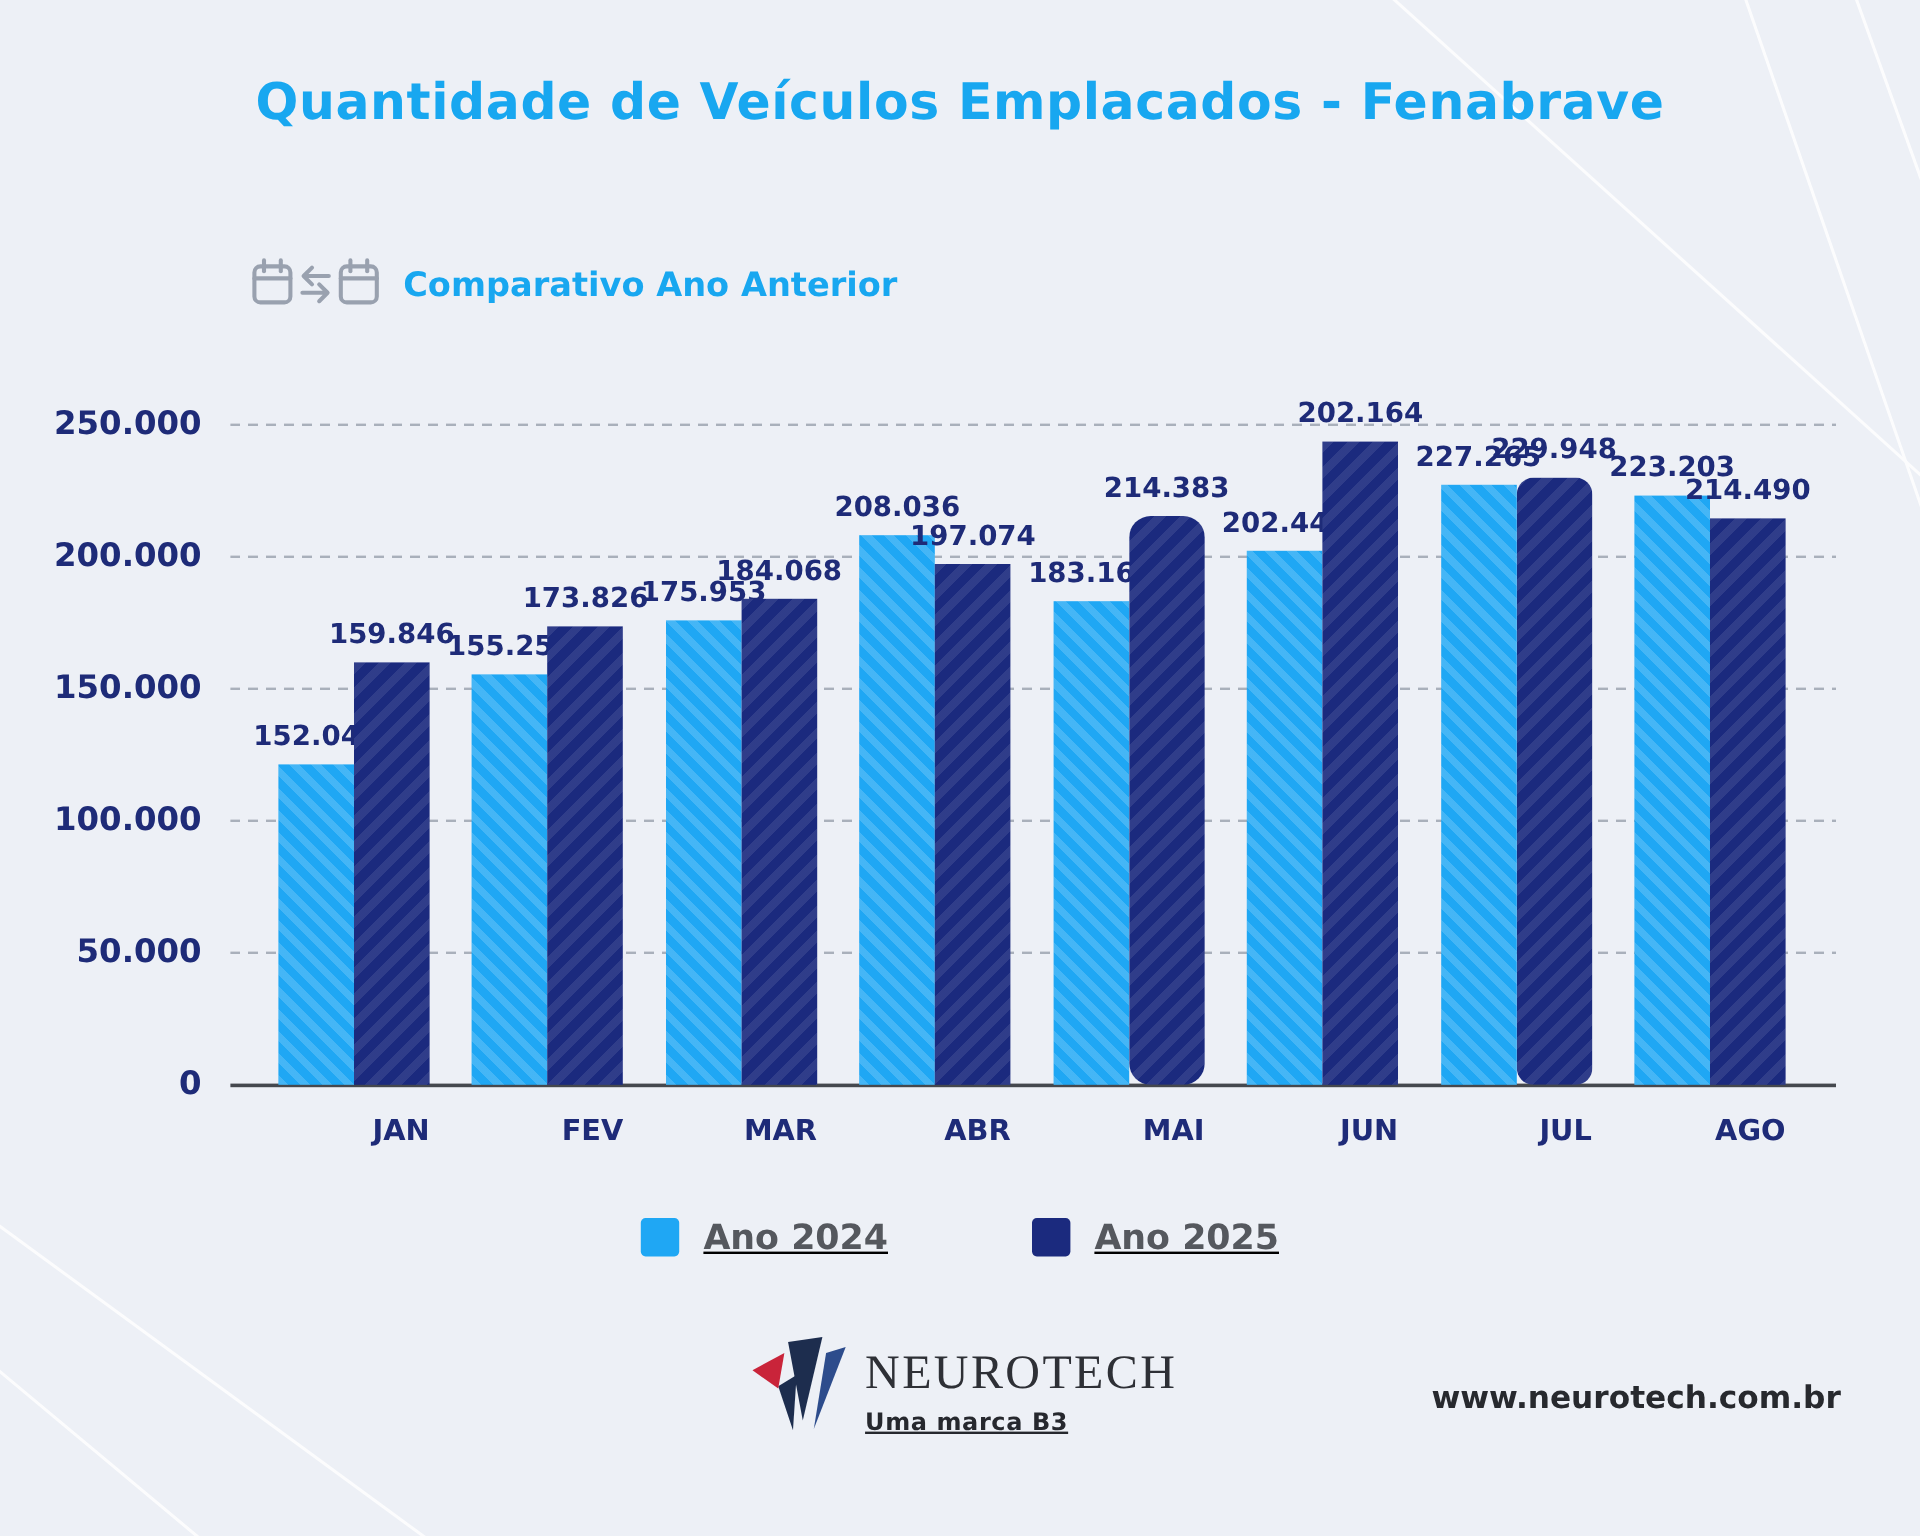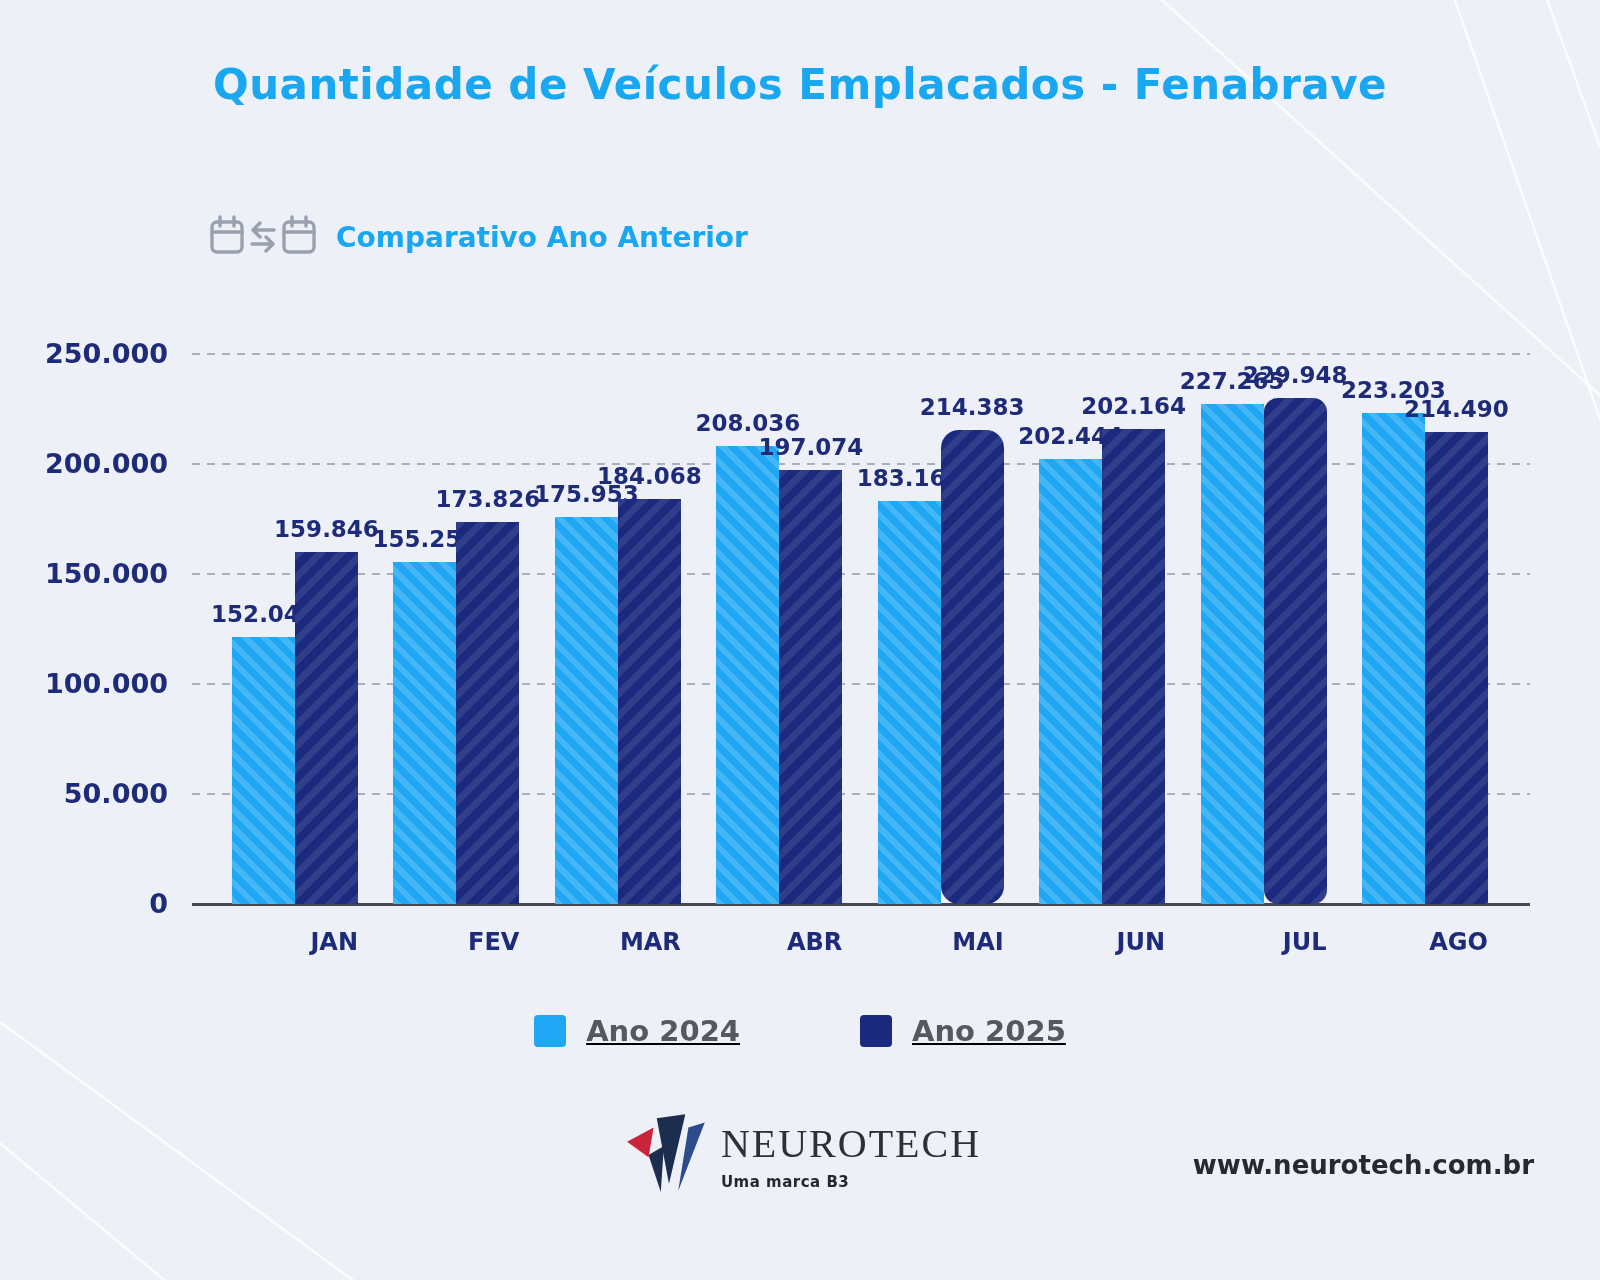--- a/index.html
+++ b/index.html
@@ -49,21 +49,21 @@
   .legend-label{font-size:29px;font-weight:bold;color:#55585e;}
   .footer-logo{
     position:absolute;left:50%;transform:translateX(-50%);top:1102px;
     display:flex;align-items:flex-start;gap:10px;
   }
   .brand-text{display:flex;flex-direction:column;margin-top:22px;}
   .brand-name{
     font-family:"Liberation Serif","DejaVu Serif",serif;
     font-size:40px;letter-spacing:2px;color:#2e3036;line-height:1;
   }
-  .brand-tagline{font-size:15px;font-weight:bold;color:#26282e;margin-top:9px;letter-spacing:.5px;}
+  .brand-tagline{font-size:20px;font-weight:bold;color:#26282e;margin-top:9px;letter-spacing:.5px;text-decoration:underline;}
   .footer-url{position:absolute;right:66px;top:1150px;font-size:26px;font-weight:bold;color:#27292e;}
 </style>
 </head>
 <body>
 
 <div class="page">
 
   <svg class="deco" width="1600" height="1280" viewBox="0 0 1600 1280">
     <g stroke="#ffffff" stroke-width="2.5" opacity="0.85">
       <line x1="1140" y1="-20" x2="1760" y2="540"></line>
@@ -132,21 +132,21 @@
             <div class="value-label">183.161</div>
           </div>
           <div class="bar s1" style="background-color: rgb(27, 42, 126); height: 474px; border-radius: 18px;">
             <div class="value-label">214.383</div>
           </div>
         </div>
         <div class="bar-group">
           <div class="bar s0" style="background-color: rgb(31, 167, 244); height: 445.4px;">
             <div class="value-label">202.444</div>
           </div>
-          <div class="bar s1" style="background-color: rgb(27, 42, 126); height: 475px;">
+          <div class="bar s1" style="background-color: rgb(27, 42, 126); height: 536px;">
             <div class="value-label">202.164</div>
           </div>
         </div>
         <div class="bar-group">
           <div class="bar s0" style="background-color: rgb(31, 167, 244); height: 500px;">
             <div class="value-label">227.265</div>
           </div>
           <div class="bar s1" style="background-color: rgb(27, 42, 126); height: 505.9px; border-radius: 14px;">
             <div class="value-label">229.948</div>
           </div>

